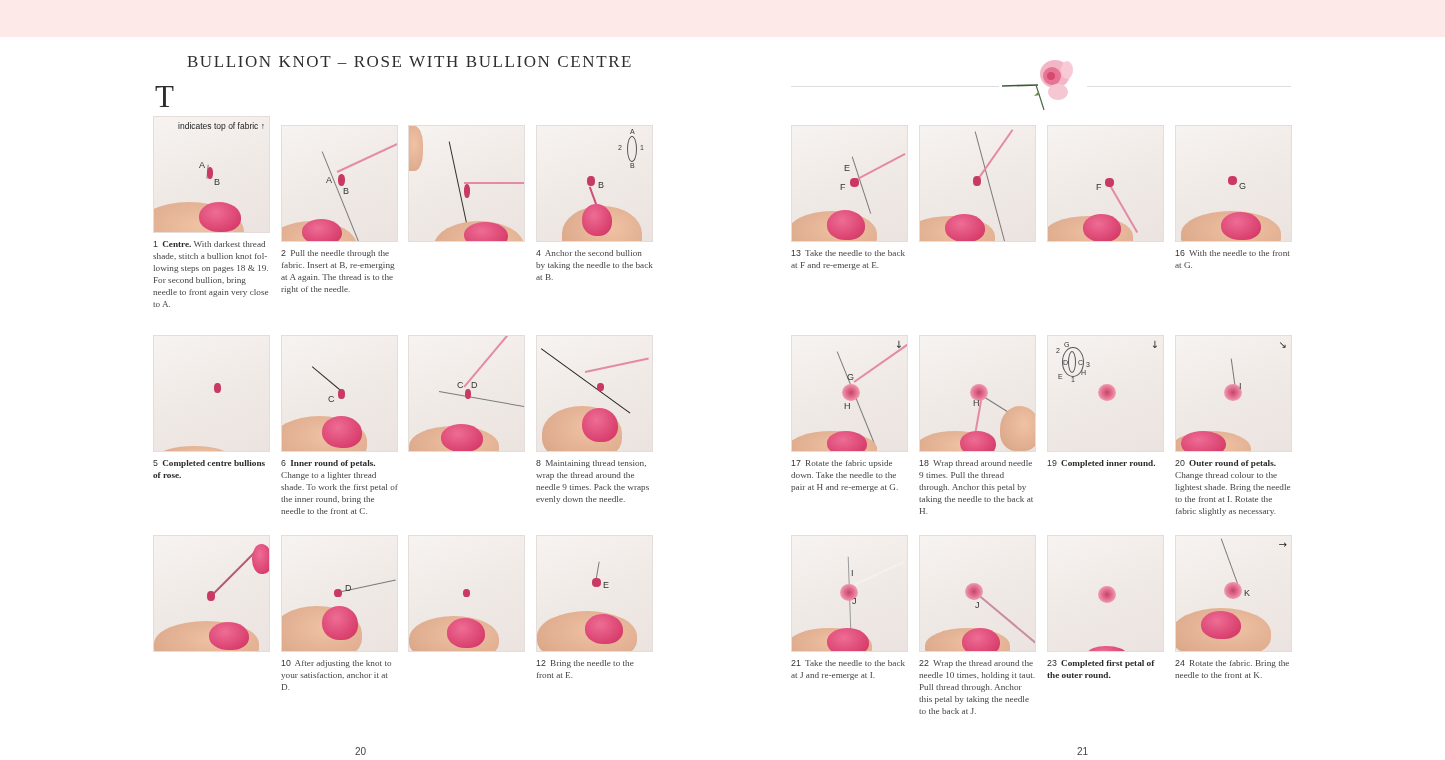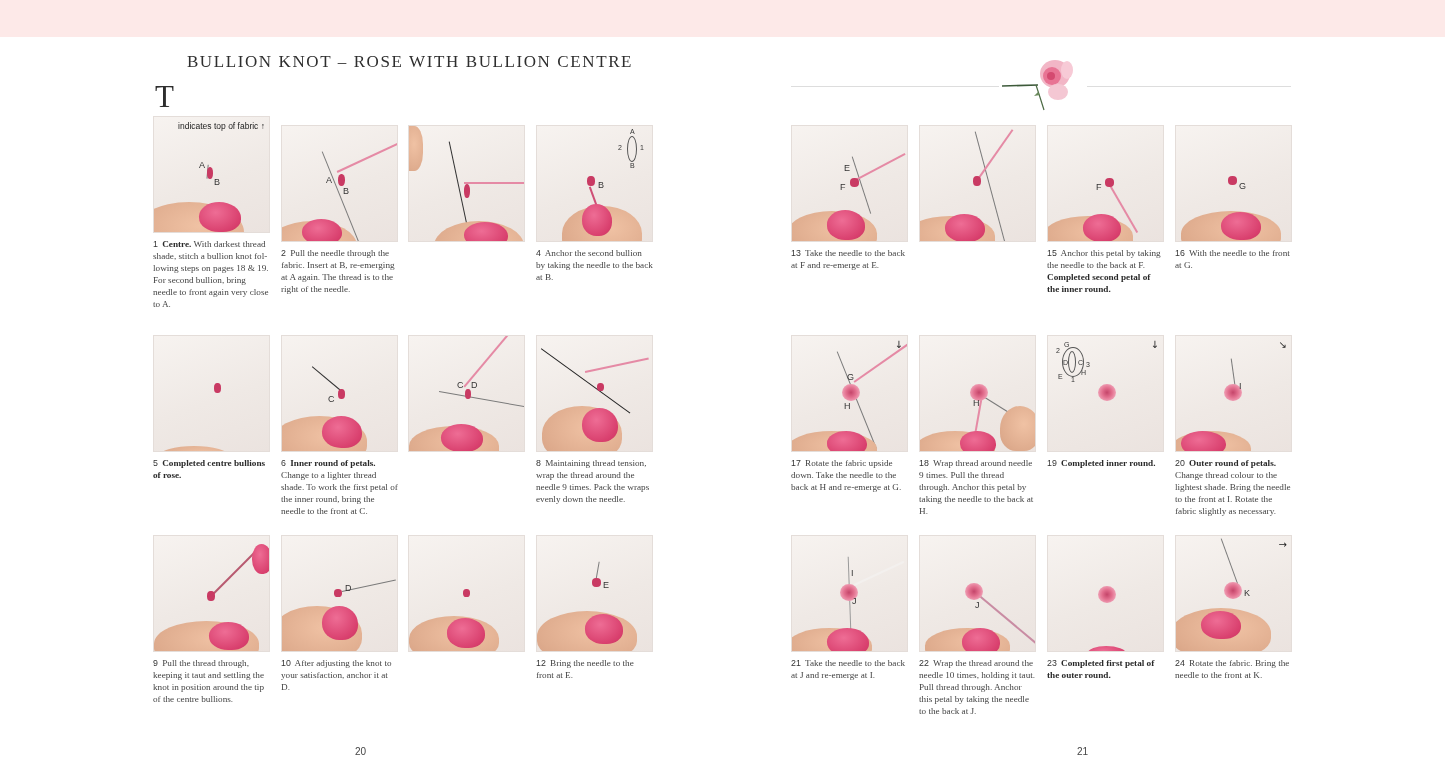--- a/index.html
+++ b/index.html
@@ -165,21 +165,20 @@
 </div>
 
 <div class="step" style="left:153px; top:535px;">
   <div class="photo">
     <div class="thread" style="left:58px; top:58px; width:60px; transform:rotate(-45deg); background:#b85a70;"></div>
     <div class="knot" style="left:53px; top:55px; width:8px; height:10px;"></div>
     <div class="nail" style="left:98px; top:8px; width:20px; height:30px;"></div>
     <div class="finger" style="left:0px; top:85px; width:105px; height:45px;"></div>
     <div class="nail" style="left:55px; top:86px; width:40px; height:28px;"></div>
   </div>
-  <div class="cap"><span class="num">9</span> <b></b><span>Pull the thread through, keeping it taut and settling the knot in position around the tip of the centre bullions.</span></div>
 </div>
 
 <div class="step" style="left:281px; top:535px;">
   <div class="photo">
     <div class="needle" style="left:60px; top:55px; width:55px; transform:rotate(-12deg);"></div>
     <div class="knot" style="left:52px; top:53px; width:8px; height:8px;"></div>
     <span class="lbl" style="left:63px; top:47px;">D</span>
     <div class="finger" style="left:-10px; top:70px; width:90px; height:55px;"></div>
     <div class="nail" style="left:40px; top:70px; width:36px; height:34px;"></div>
   </div>
@@ -229,21 +228,20 @@
 </div>
 
 <div class="step" style="left:1047px; top:125px;">
   <div class="photo">
     <div class="thread" style="left:62px; top:58px; width:55px; transform:rotate(60deg);"></div>
     <div class="knot" style="left:57px; top:52px; width:9px; height:9px;"></div>
     <span class="lbl" style="left:48px; top:56px;">F</span>
     <div class="finger" style="left:-5px; top:90px; width:90px; height:40px;"></div>
     <div class="nail" style="left:35px; top:88px; width:38px; height:28px;"></div>
   </div>
-  <div class="cap"><span class="num">15</span> <b></b><span>Anchor this petal by taking the needle to the back at F.</span><br><b>Completed second petal of the inner round.</b></div>
 </div>
 
 <div class="step" style="left:1175px; top:125px;">
   <div class="photo">
     <div class="knot" style="left:52px; top:50px; width:9px; height:9px;"></div>
     <span class="lbl" style="left:63px; top:55px;">G</span>
     <div class="finger" style="left:5px; top:85px; width:100px; height:45px;"></div>
     <div class="nail" style="left:45px; top:86px; width:40px; height:28px;"></div>
   </div>
   <div class="cap"><span class="num">16</span> <b></b><span>With the needle to the front at G.</span></div>
@@ -253,21 +251,21 @@
   <div class="photo">
     <span class="arrow-ind">↓</span>
     <div class="needle" style="left:45px; top:15px; width:105px; transform:rotate(68deg);"></div>
     <div class="thread" style="left:62px; top:45px; width:65px; transform:rotate(-35deg);"></div>
     <div class="rosette" style="left:50px; top:48px;"></div>
     <span class="lbl" style="left:55px; top:36px;">G</span>
     <span class="lbl" style="left:52px; top:65px;">H</span>
     <div class="finger" style="left:-5px; top:95px; width:90px; height:35px;"></div>
     <div class="nail" style="left:35px; top:95px; width:40px; height:25px;"></div>
   </div>
-  <div class="cap"><span class="num">17</span> <b></b><span>Rotate the fabric upside down. Take the needle to the back at H and re-emerge at G.</span></div>
+  <div class="cap"><span class="num">17</span> <b></b><span>Rotate the fabric upside down. Take the needle to the pair at H and re-emerge at G.</span></div>
 </div>
 
 <div class="step" style="left:919px; top:335px;">
   <div class="photo">
     <div class="needle" style="left:60px; top:58px; width:40px; transform:rotate(32deg);"></div>
     <div class="thread" style="left:62px; top:60px; width:40px; transform:rotate(100deg);"></div>
     <div class="rosette" style="left:50px; top:48px;"></div>
     <span class="lbl" style="left:53px; top:62px;">H</span>
     <div class="finger" style="left:-5px; top:95px; width:80px; height:35px;"></div>
     <div class="nail" style="left:40px; top:95px; width:36px; height:25px;"></div>

